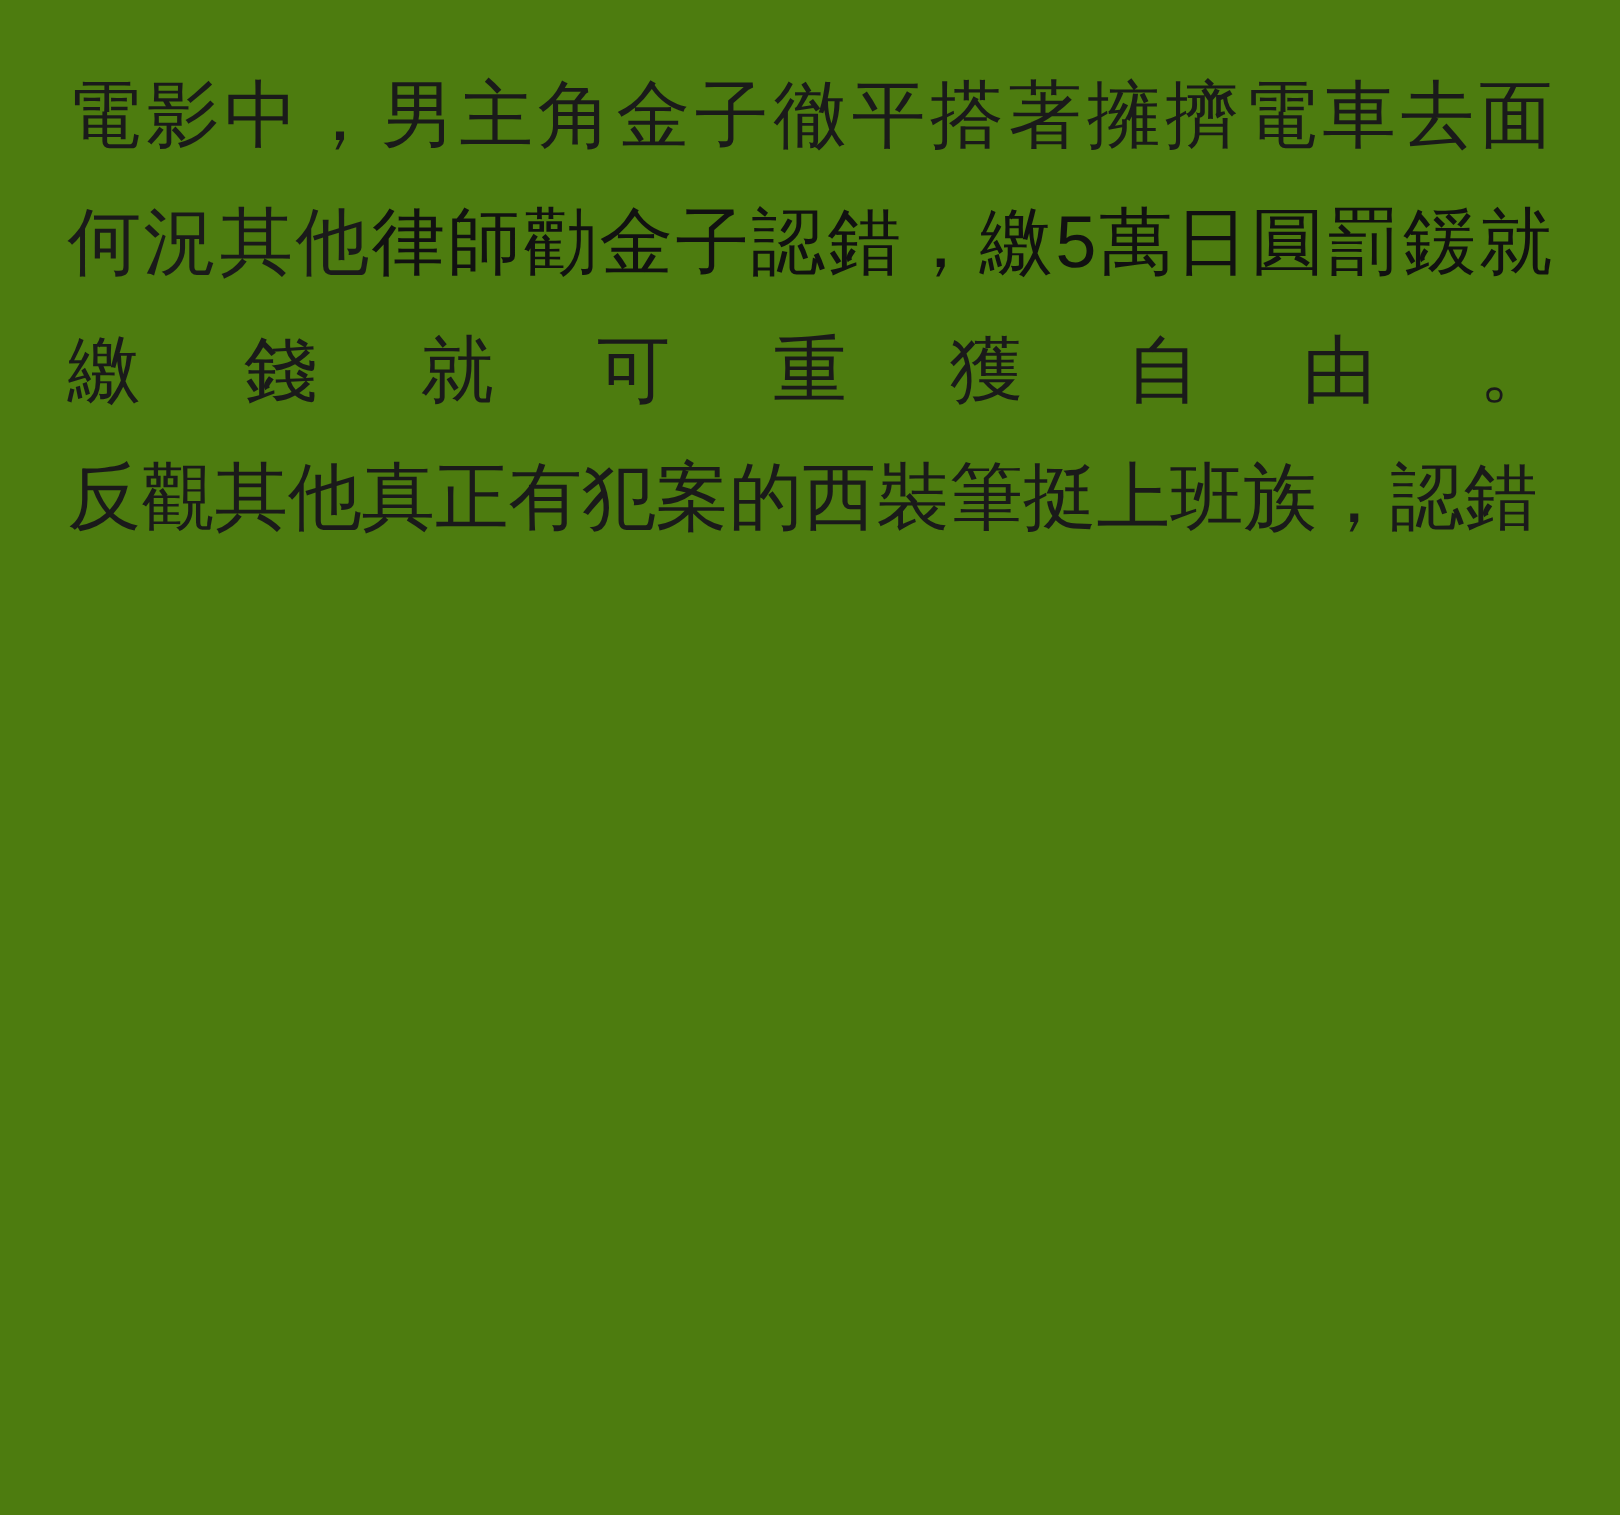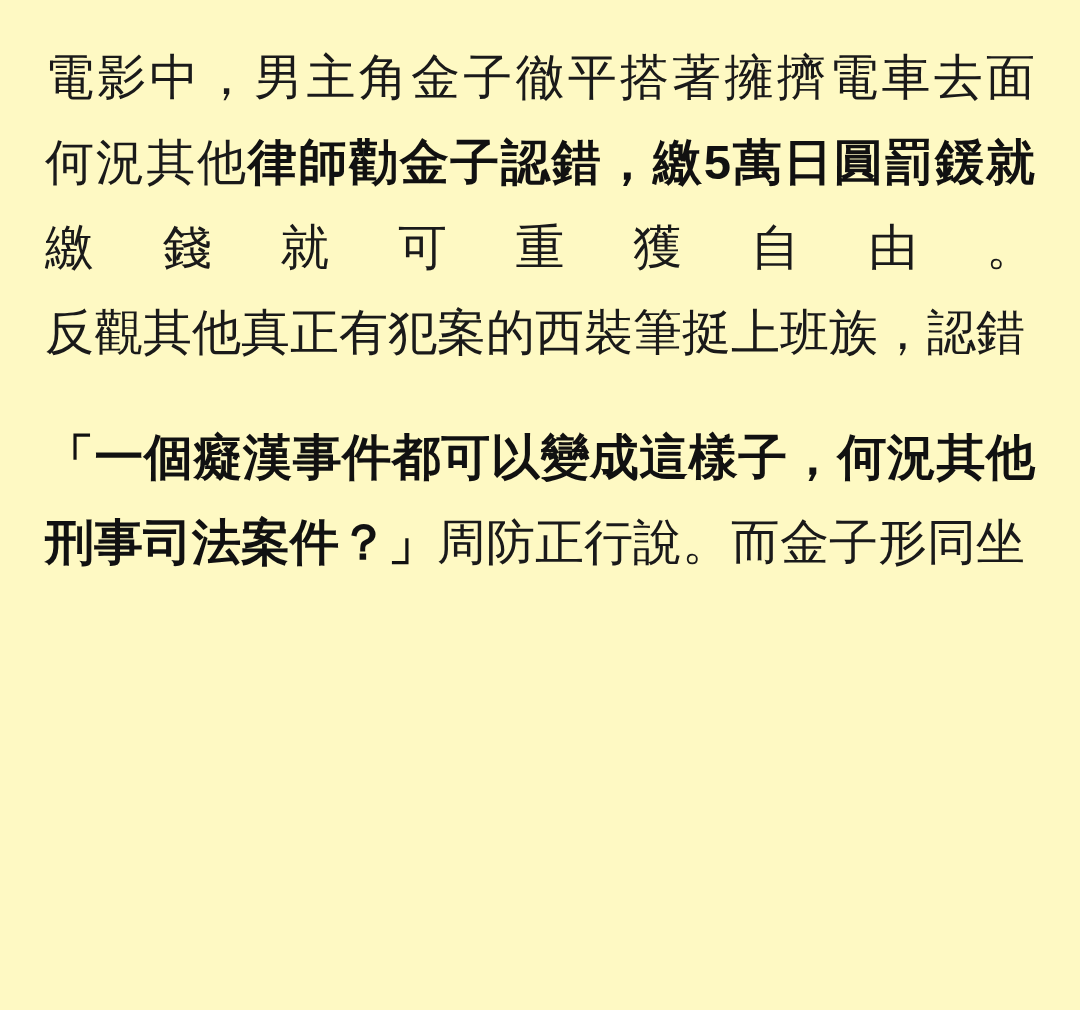--- a/index.html
+++ b/index.html
@@ -4,21 +4,21 @@
 <style>
   html, body {
     margin: 0;
     padding: 0;
     background: #fbfbfb;
   }
   .page {
     position: relative;
     width: 1080px;
     height: 1010px;
-    background: #fef9c3;
+    background: #4d7c0f;
     overflow: hidden;
     box-sizing: border-box;
     padding: 35px 45px 0 45px;
   }
   .article {
     font-family: "Liberation Sans", sans-serif;
     font-size: 49px;
     line-height: 85px;
     color: #1a1a1a;
     width: 990px;
@@ -37,33 +37,29 @@
     text-align-last: justify;
     white-space: nowrap;
   }
   .text-line:last-child {
     text-align-last: left;
   }
   .run {
     font-weight: 400;
   }
   .run.bold {
-    font-weight: 700;
+    font-weight: 400;
     color: #111111;
   }
 </style>
 </head>
 <body>
 
 <div class="page">
   <div class="article" id="article-body">
       <p>
         <span class="text-line"><span class="run">電影中，男主角金子徹平搭著擁擠電車去面</span></span>
         <span class="text-line"><span class="run">何況其他</span><span class="run bold">律師勸金子認錯，繳5萬日圓罰鍰就</span></span>
         <span class="text-line"><span class="run">繳錢就可重獲自由。</span></span>
         <span class="text-line"><span class="run">反觀其他真正有犯案的西裝筆挺上班族，認錯</span></span>
       </p>
-      <p>
-        <span class="text-line"><span class="run bold">「一個癡漢事件都可以變成這樣子，何況其他</span></span>
-        <span class="text-line"><span class="run bold">刑事司法案件？」</span><span class="run">周防正行說。而金子形同坐</span></span>
-      </p>
     </div>
 </div>
 
 </body></html>

